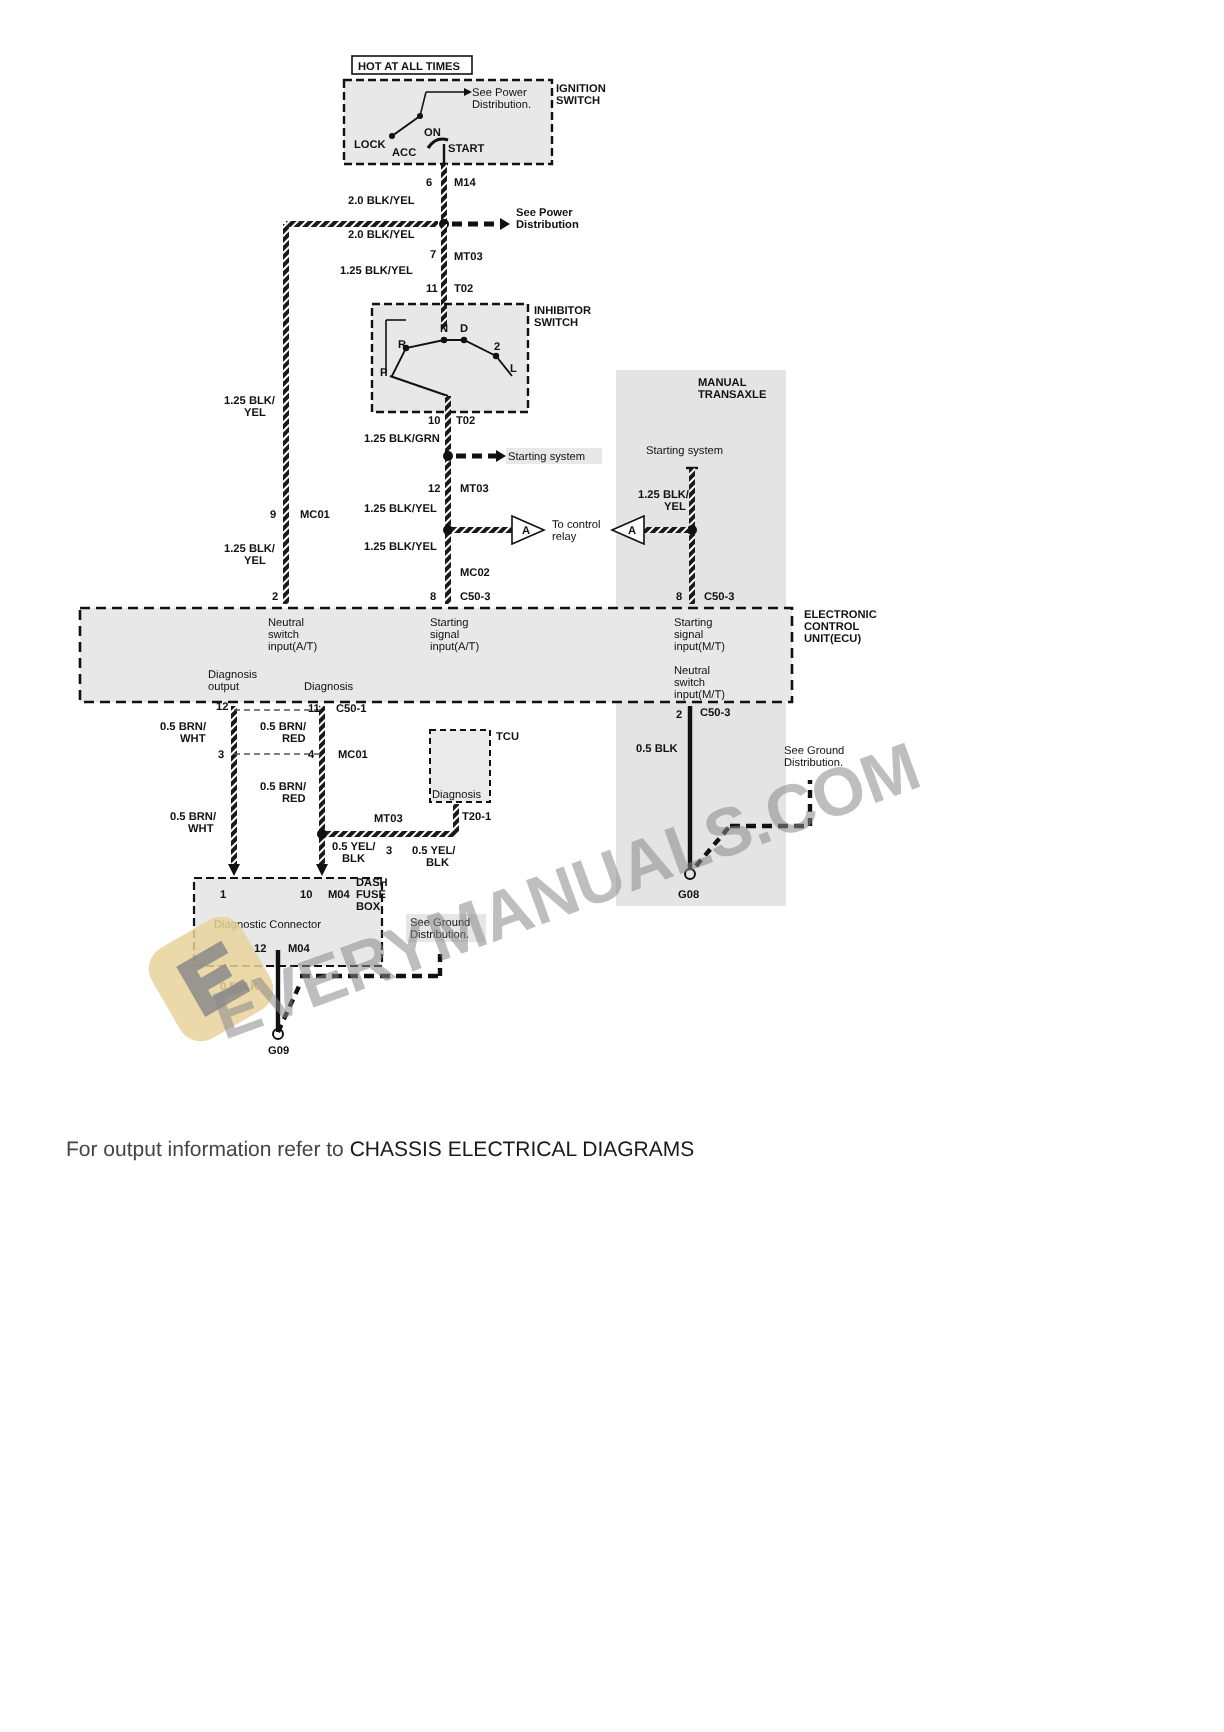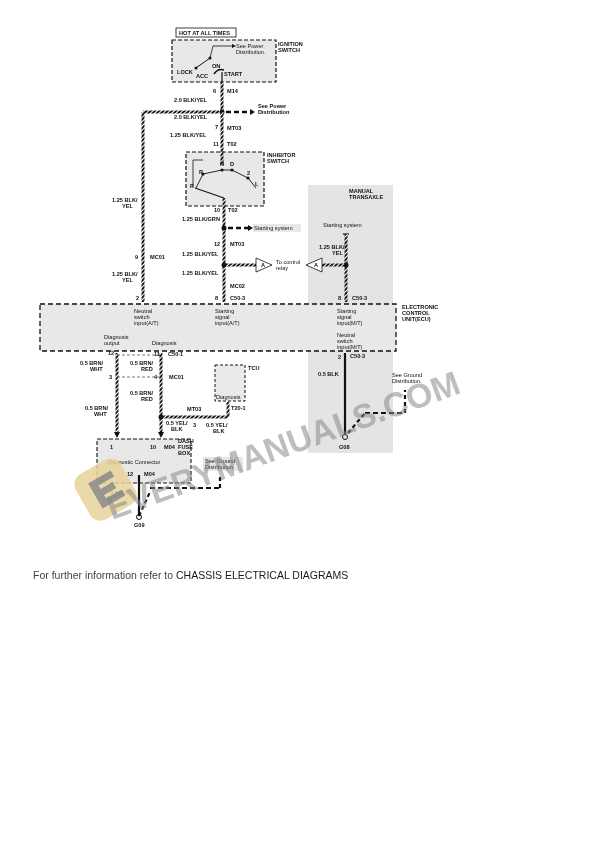--- a/index.html
+++ b/index.html
@@ -224,14 +224,14 @@
   <g>
     <g transform="translate(70,480) rotate(-30)">
       <rect x="0" y="0" width="52" height="52" rx="12" fill="#e8d29a" opacity="0.85"></rect>
       <path d="M14,12 L40,12 L40,19 L22,19 L22,23 L36,23 L36,30 L22,30 L22,34 L40,34 L40,41 L14,41 Z" fill="#8a8a8a" opacity="0.85"></path>
     </g>
     <text class="wm" x="0" y="0" font-size="34" transform="translate(112,520) rotate(-20)">EVERYMANUALS.COM</text>
   </g>
 </svg>
 
 <div id="footer">
-  <span>For further information refer to </span><span class="strong">CHASSIS ELECTRICAL DIAGRAMS</span>
+  <span>For output information refer to </span><span class="strong">CHASSIS ELECTRICAL DIAGRAMS</span>
 </div>
 
 </body></html>

